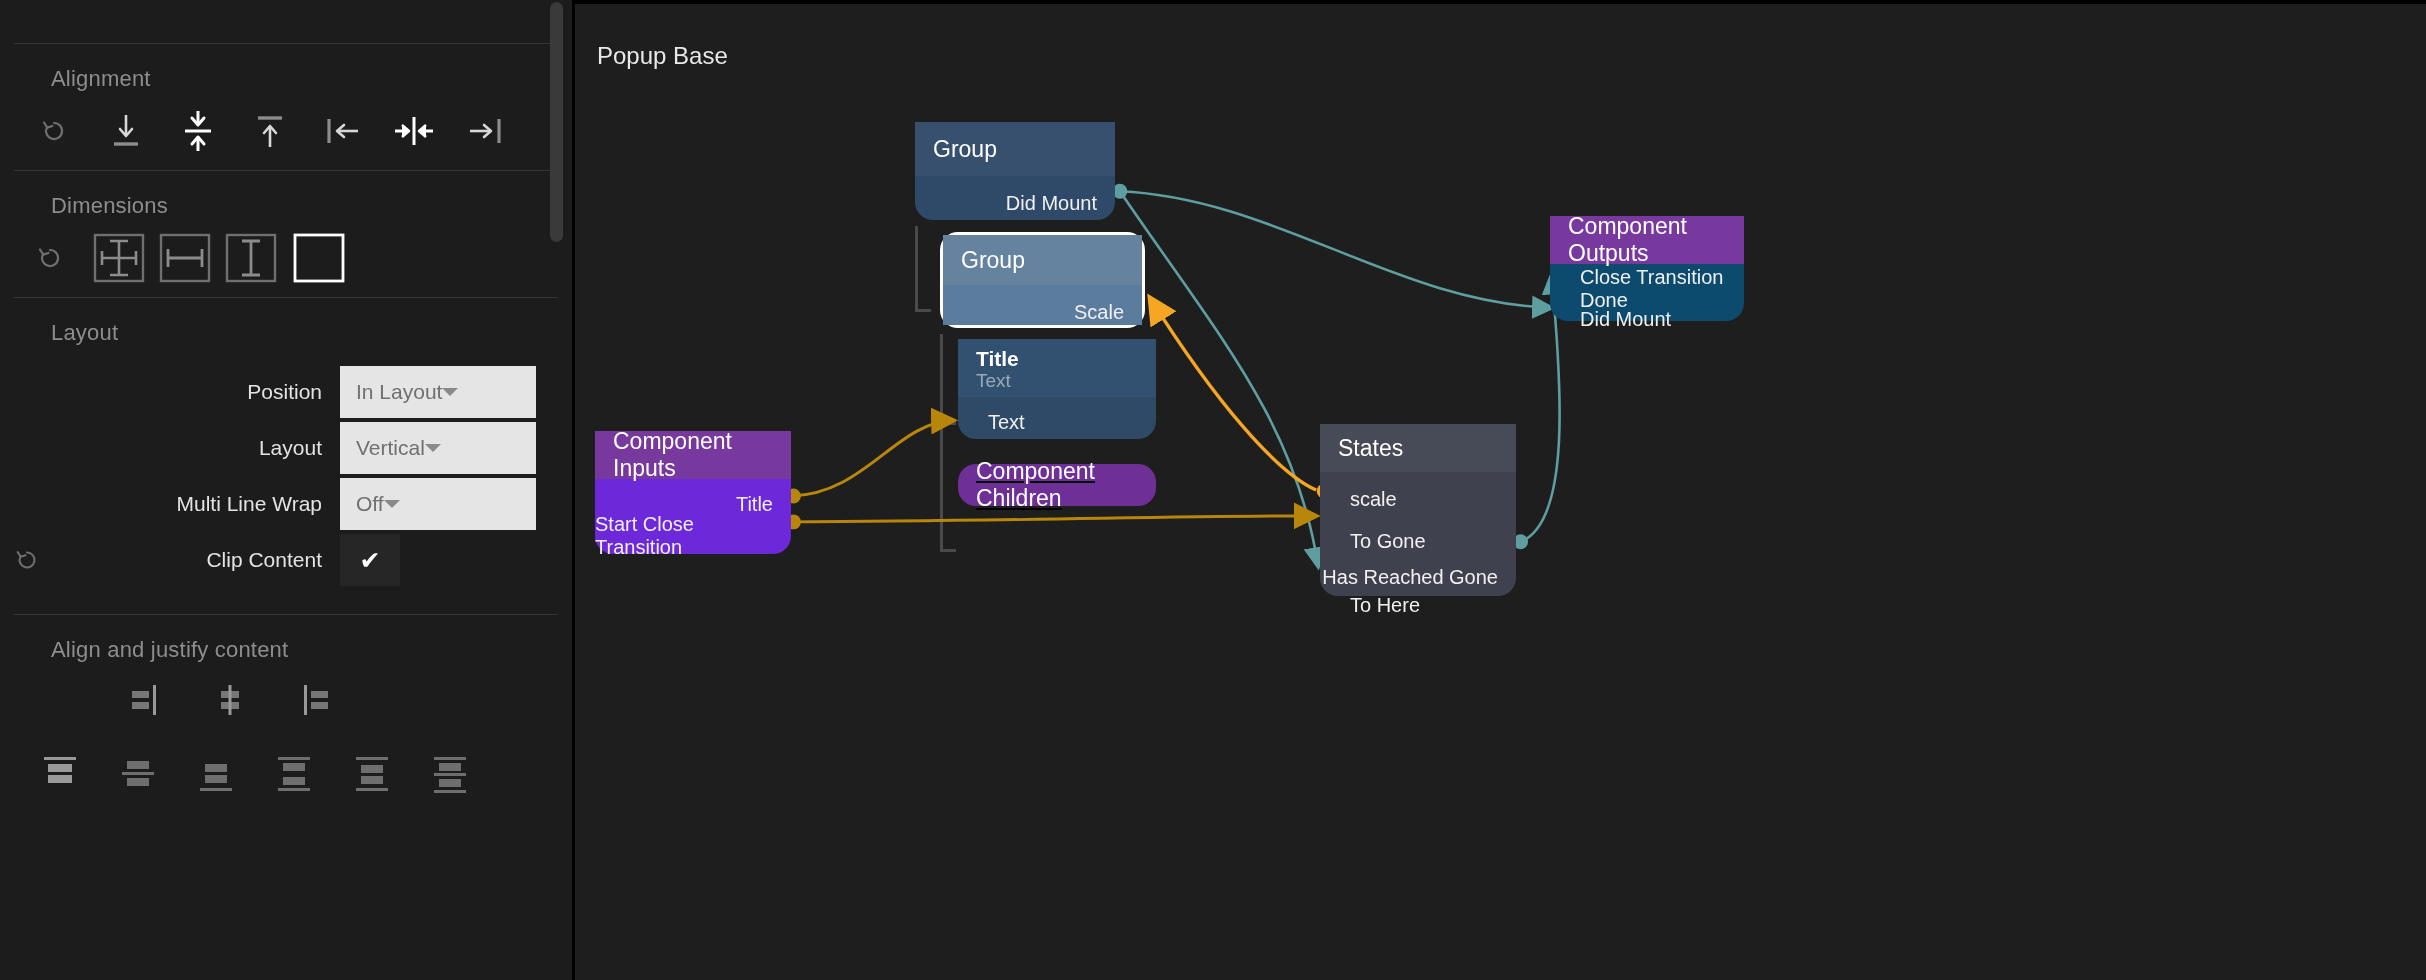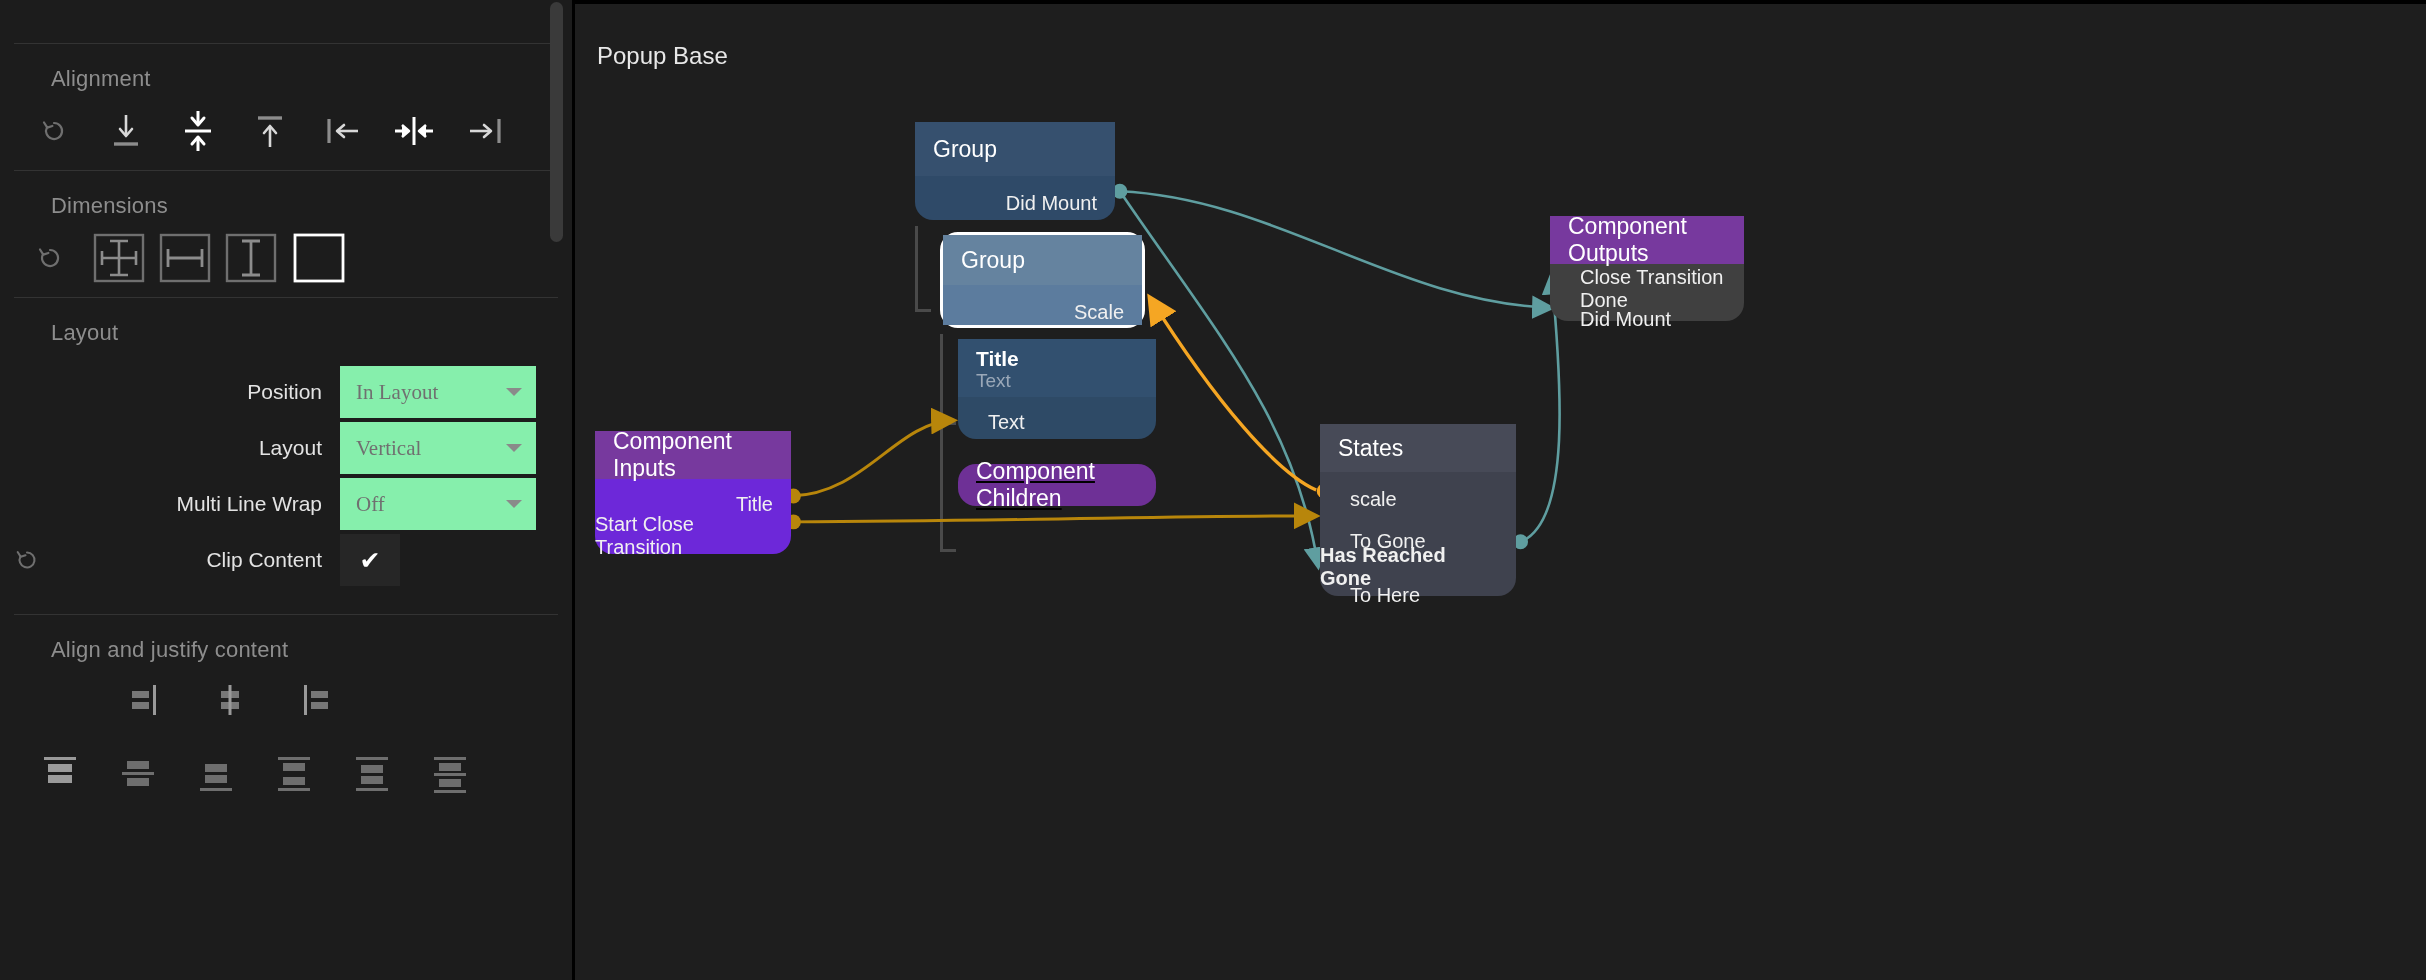--- a/index.html
+++ b/index.html
@@ -44,23 +44,23 @@
   }
   .row-reset {
     position: absolute; left: 10px; top: 50%; transform: translateY(-50%);
     width: 34px; height: 34px; display:flex; align-items:center; justify-content:center;
     cursor: pointer;
   }
   .form-label {
     color: #e3e3e3; font-size: 21px; margin-right: 18px; white-space: nowrap;
   }
   .form-control {
-    width: 196px; height: 52px; background: #86efac;
-    display: flex; align-items: center; justify-content: space-between;
-    padding: 0 14px 0 16px; cursor: pointer; font-family: Liberation Serif, serif;
+    width: 196px; height: 52px; background: #e5e5e5;
+    display: flex; align-items: center; justify-content: flex-start;
+    padding: 0 14px 0 16px; cursor: pointer;
   }
   .form-control .val { color: #707070; font-size: 21px; }
   .caret {
     width: 0; height: 0; border-left: 8px solid transparent;
     border-right: 8px solid transparent; border-top: 8px solid #8a8a8a;
   }
   .chk-control {
     width: 60px; height: 52px; background: #262626;
     display: flex; align-items: center; justify-content: center; cursor: pointer;
   }
@@ -116,21 +116,21 @@
   
   .n-children { left: 383px; top: 460px; width: 198px; height: 42px; background:#6e3096;text-decoration:underline; }
 
   
   .n-inputs { left: 20px; top: 427px; width: 196px; height: 123px; background:#6d28d9; }
 
   
   .n-states { left: 745px; top: 420px; width: 196px; height: 172px; background:#3f424e; }
 
   
-  .n-outputs { left: 975px; top: 212px; width: 194px; height: 105px; background:#404040; }
+  .n-outputs { left: 975px; top: 212px; width: 194px; height: 105px; background:#0c4a6e; }
 
   .tree-line { position: absolute; background: #4a4a4a; }
 </style>
 </head>
 <body>
 
 <div class="app">
 
   <div class="inspector">
     <div class="insp-top-spacer"></div>
@@ -440,21 +440,21 @@
         <div class="port out" style="margin-top:12px;">Title</div>
         <div class="port out" style="margin-top:6px;">Start Close Transition</div>
       </div>
     </div>
 
     <div class="node n-states">
       <div class="node-header" style="height:48px;background:#474a57;">States</div>
       <div class="node-body">
         <div class="port in" style="margin-top:14px;">scale</div>
         <div class="port in" style="margin-top:16px;">To Gone</div>
-        <div class="port out" style="margin-top:0;font-weight:bold;">Has Reached Gone</div>
+        <div class="port out" style="margin-top:10px;">Has Reached Gone</div>
         <div class="port in" style="margin-top:2px;">To Here</div>
       </div>
     </div>
 
     <div class="node n-outputs">
       <div class="node-header" style="height:48px;background:#77399e;">Component Outputs</div>
       <div class="node-body">
         <div class="port in" style="margin-top:12px;">Close Transition Done</div>
         <div class="port in" style="margin-top:4px;">Did Mount</div>
       </div>

